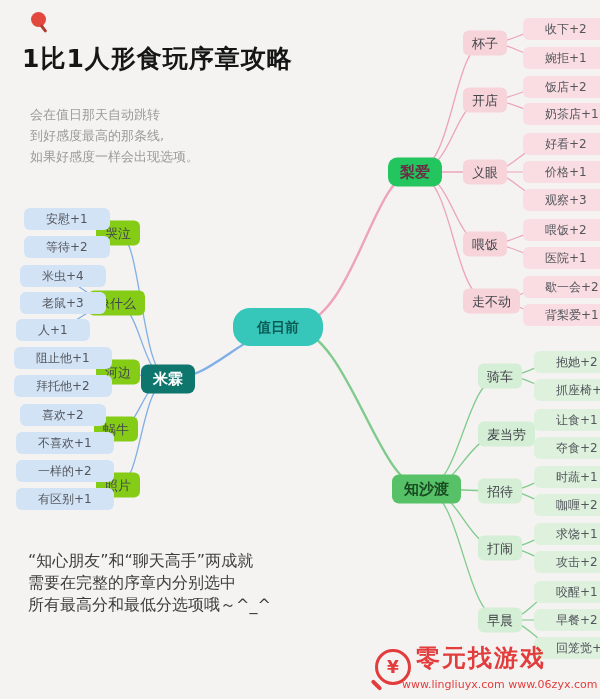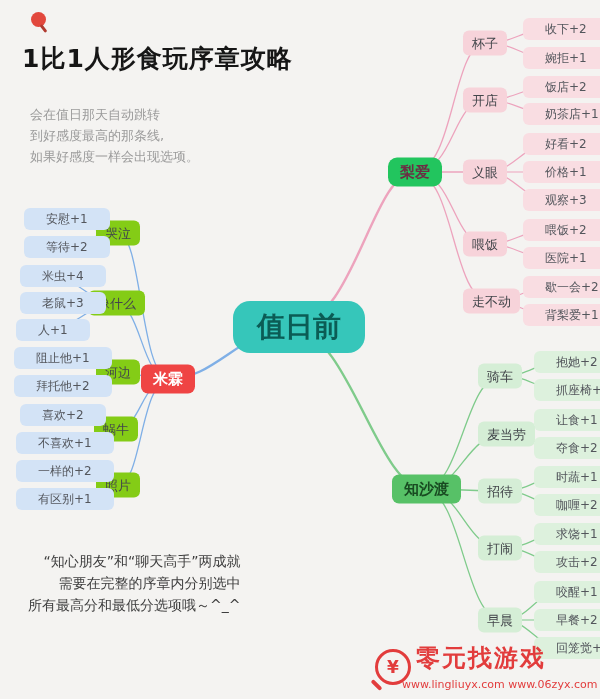--- a/index.html
+++ b/index.html
@@ -5,37 +5,37 @@
   html,body{margin:0;padding:0;background:#e9e9e9;}
   .canvas{
     position:relative;width:600px;height:699px;background:#f4f3f1;overflow:hidden;
     font-family:"DejaVu Sans","Liberation Sans",sans-serif;
   }
   svg.wires{position:absolute;left:0;top:0;z-index:1;}
   .pin{position:absolute;left:31px;top:12px;width:15px;height:15px;background:#e2483d;border-radius:50%;z-index:2;}
   .pin::after{content:"";position:absolute;left:11px;top:12px;width:3px;height:9px;background:#b03a30;transform:rotate(-38deg);border-radius:2px;}
   .hdr-title{position:absolute;left:22px;top:42px;font-size:25px;font-weight:800;color:#161616;letter-spacing:1px;z-index:2;}
   .desc{position:absolute;left:30px;top:104px;font-size:13px;color:#9b9b9b;line-height:21px;z-index:2;}
-  .note{position:absolute;left:28px;top:550px;font-size:14px;color:#3e3e3e;line-height:22px;z-index:2;text-align:right;}
+  .note{position:absolute;left:28px;top:550px;font-size:16px;color:#3e3e3e;line-height:22px;z-index:2;}
   .xmind{position:absolute;left:0;right:0;top:666px;text-align:center;font-size:10px;color:#c7c5c2;z-index:2;}
 
   .node{position:absolute;transform:translateY(-50%);white-space:nowrap;border-radius:6px;z-index:2;line-height:1;}
   .leaf{font-size:12px;padding:5px 22px;color:#53565c;}
   .l2{font-size:13px;padding:6px 9px;color:#43464b;}
   .pinkT{background:#f7d3da;}
   .pinkL{background:#f9dde2;}
   .blueT{background:#84cc16;}
   .blueL{background:#d3e3f6;}
   .greenT{background:#d5eed6;}
   .greenL{background:#ddf1dd;}
   .branch{font-size:15px;font-weight:700;padding:7px 12px;border-radius:7px;}
   .b-liai{background:#22c55e;color:#6b2e44;border-radius:9px;}
-  .b-milin{background:#ef4444;color:#ffffff;}
+  .b-milin{background:#0f766e;color:#ffffff;}
   .b-zhi{background:#57c167;color:#184a21;}
-  .root{font-size:28px;font-weight:700;padding:12px 24px;border-radius:17px;background:#36c6ba;color:#0b5c55;}
+  .root{font-size:14px;font-weight:700;padding:12px 24px;border-radius:17px;background:#36c6ba;color:#0b5c55;}
 
   .site-logo{position:absolute;left:375px;top:649px;width:30px;height:30px;border:3px solid #e23c3c;border-radius:50%;
     display:flex;align-items:center;justify-content:center;font-size:17px;font-weight:bold;color:#e23c3c;z-index:2;}
   .site-logo .handle{position:absolute;left:-8px;bottom:-5px;width:13px;height:4px;background:#e23c3c;border-radius:2px;transform:rotate(45deg);}
   .site-name{position:absolute;left:416px;top:642px;font-size:24px;font-weight:800;color:#e23c3c;letter-spacing:2px;z-index:2;}
   .site-urls{position:absolute;left:402px;top:678px;font-size:11px;color:#e23c3c;z-index:2;}
 </style>
 </head>
 <body>
 

